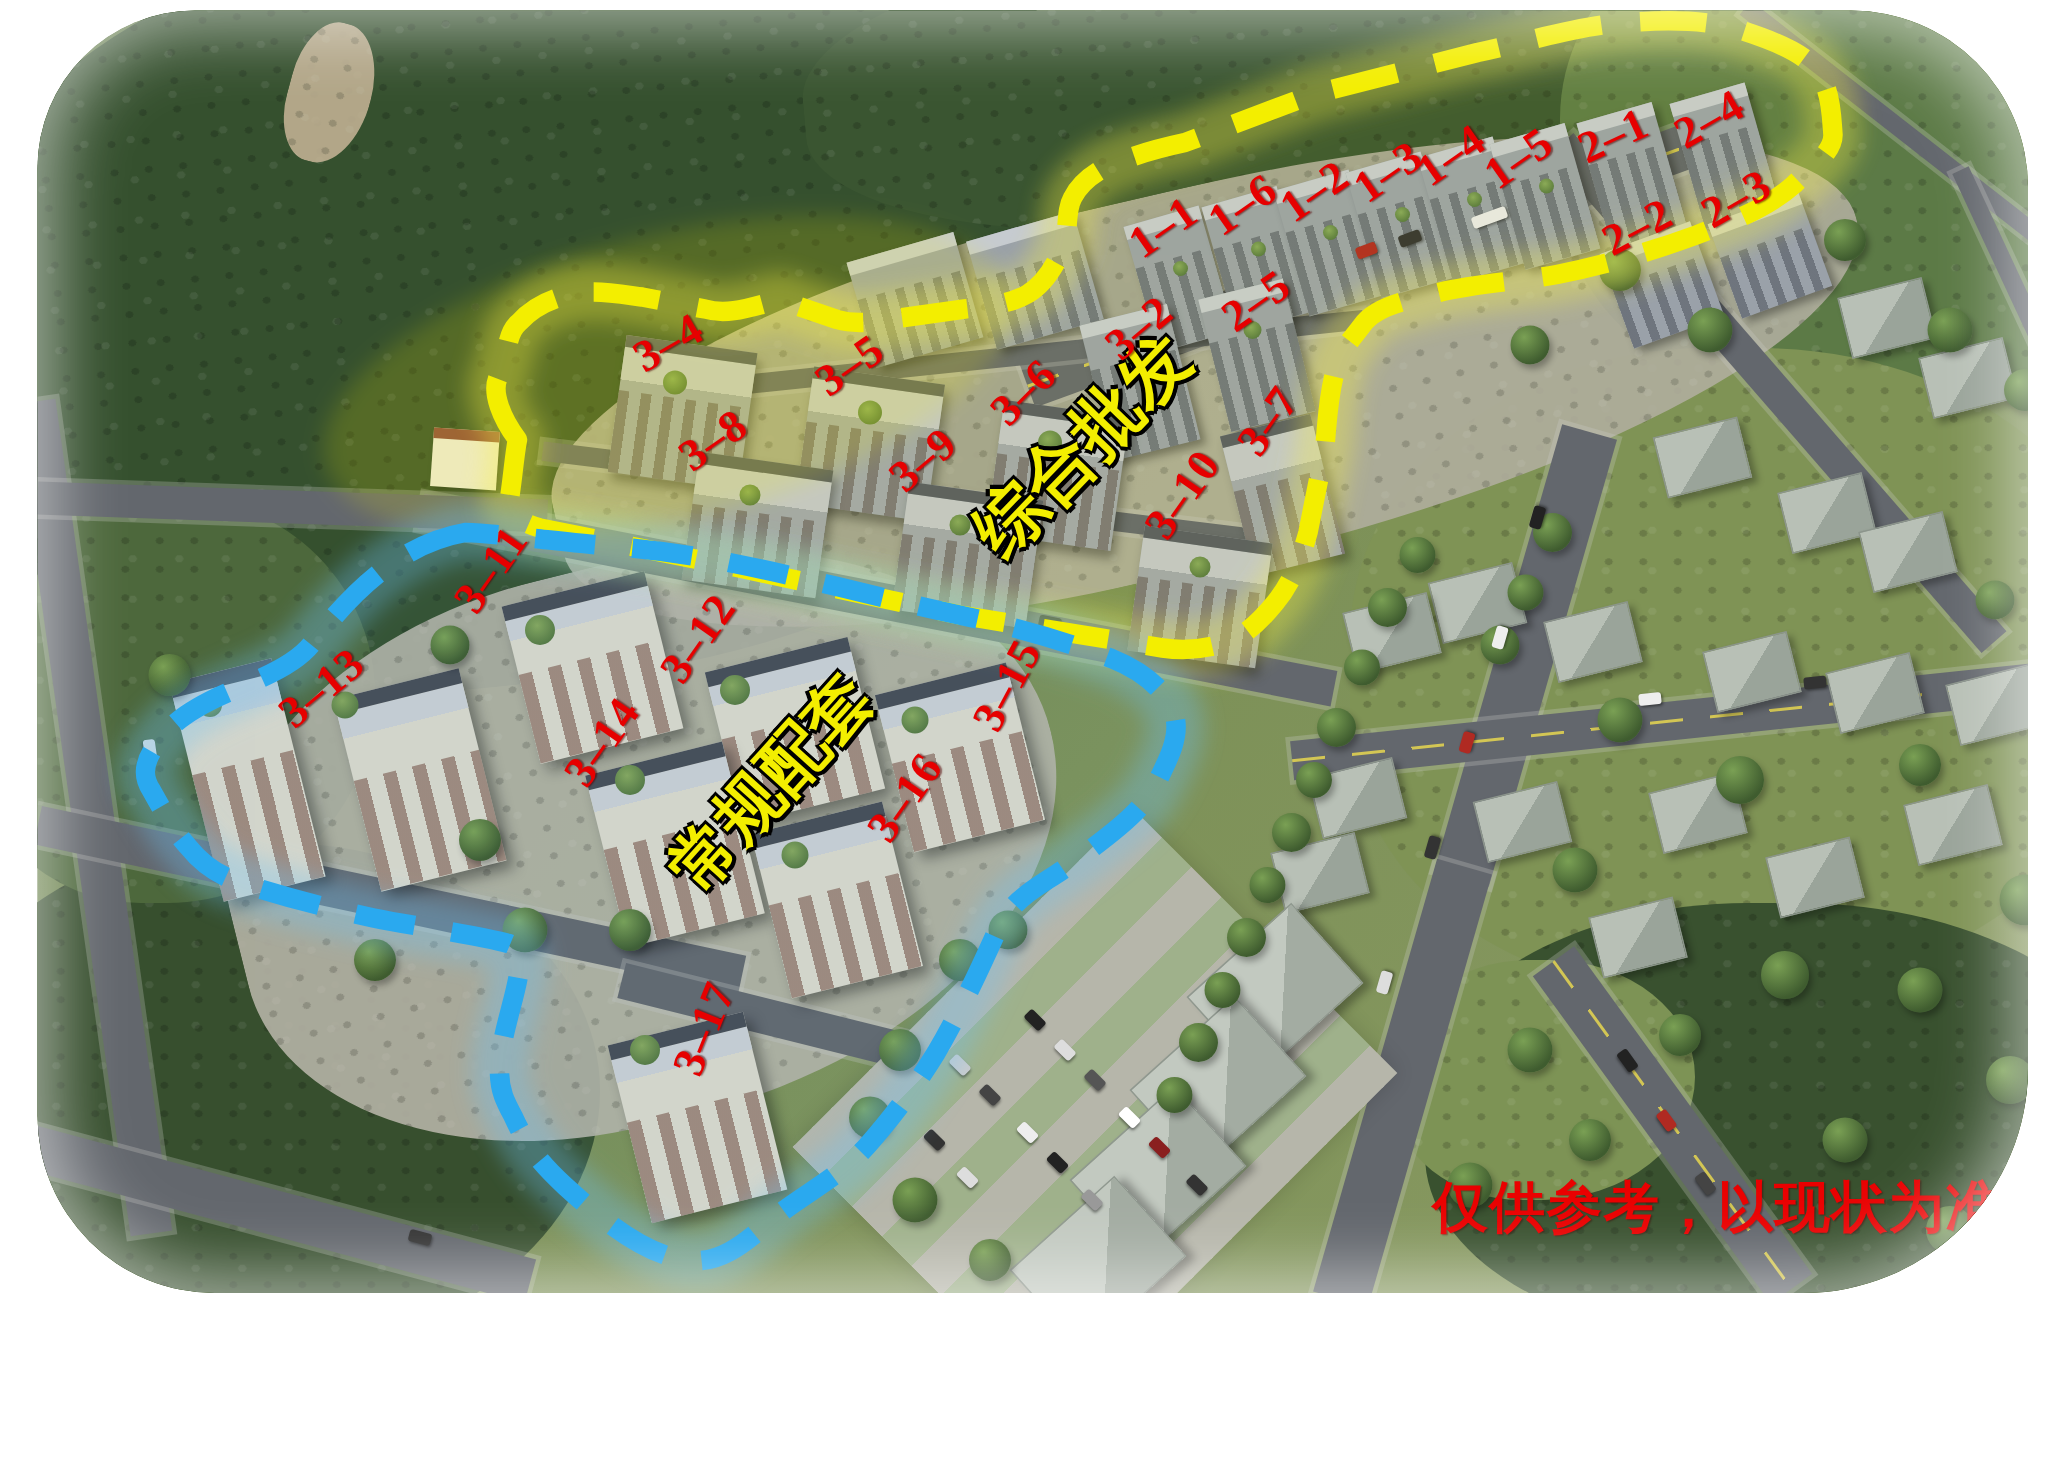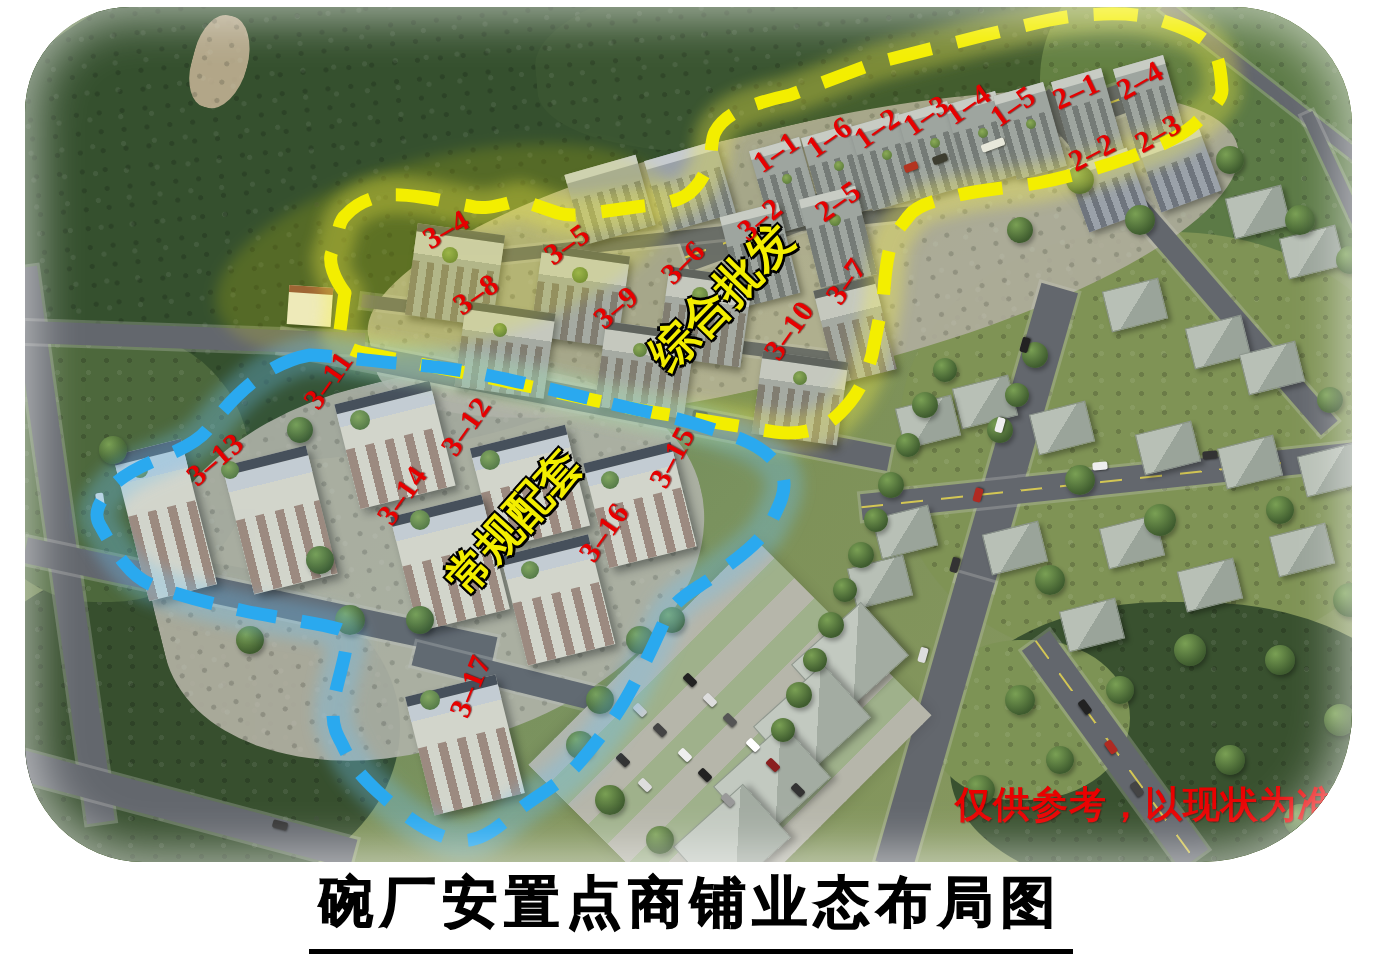--- a/index.html
+++ b/index.html
@@ -292,16 +292,13 @@
         <div class="bl" style="left: 377px; top: 488px; transform: translate(-50%, -50%) rotate(-55deg); color: rgb(230, 0, 0);">3–14</div>
         <div class="bl" style="left: 647px; top: 450px; transform: translate(-50%, -50%) rotate(-62deg); color: rgb(230, 0, 0);">3–15</div>
         <div class="bl" style="left: 579px; top: 525px; transform: translate(-50%, -50%) rotate(-55deg); color: rgb(230, 0, 0);">3–16</div>
         <div class="bl" style="left: 445px; top: 679px; transform: translate(-50%, -50%) rotate(-68deg); color: rgb(230, 0, 0);">3–17</div>
       </div>
 
     <div class="disclaimer" id="disclaimer" style="left: 930px; top: 773px; color: rgb(234, 0, 0);">仅供参考，以现状为准。</div>
     <div class="vignette"></div>
   </div>
 
-  <div class="caption">
-    <span class="t">碗厂安置点商铺业态布局图</span>
-  </div>
 </div>
 
 </body></html>

